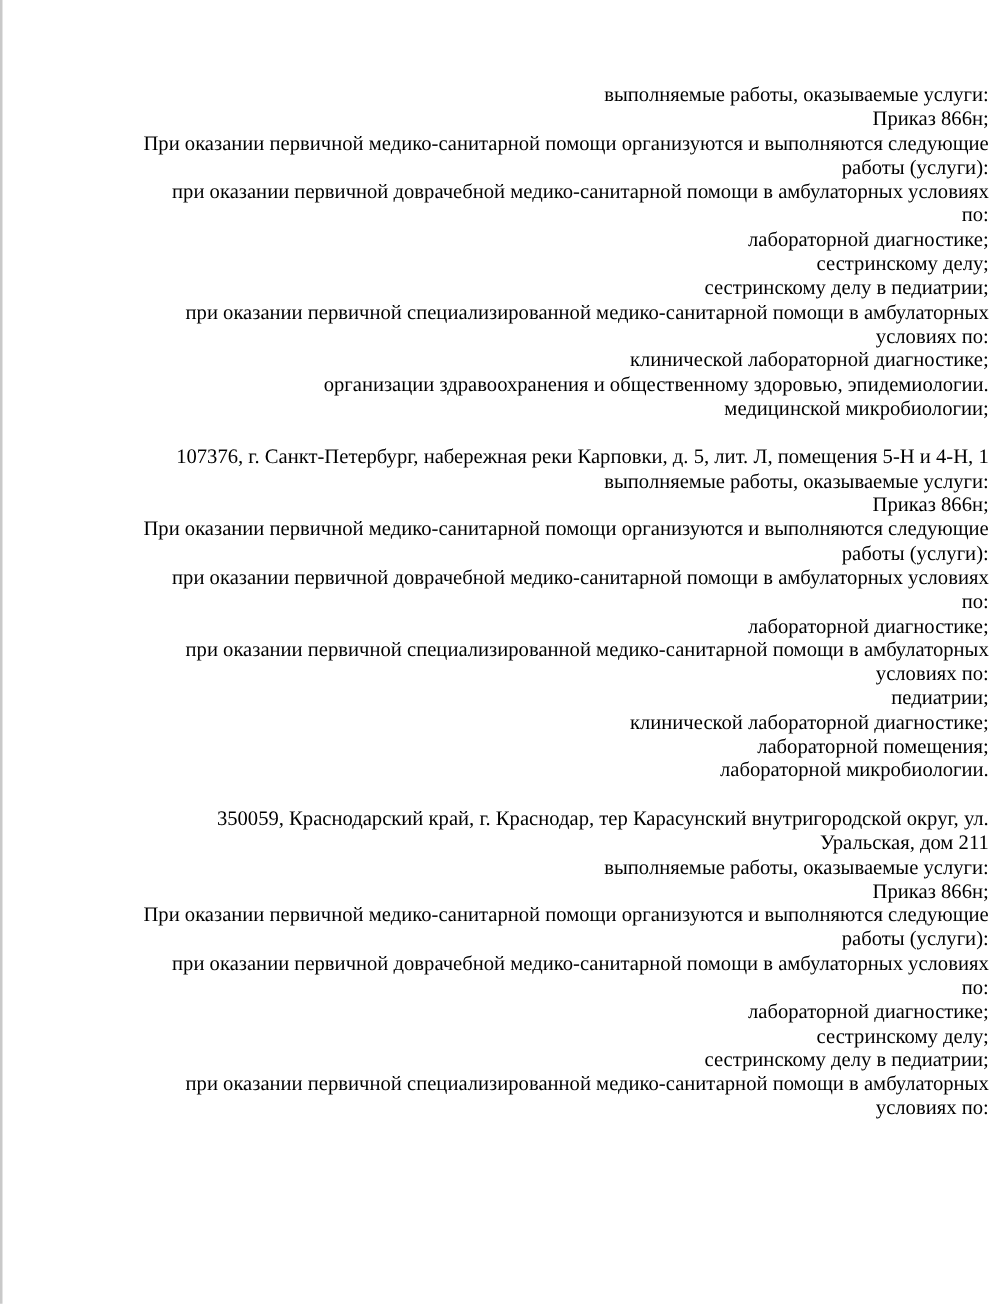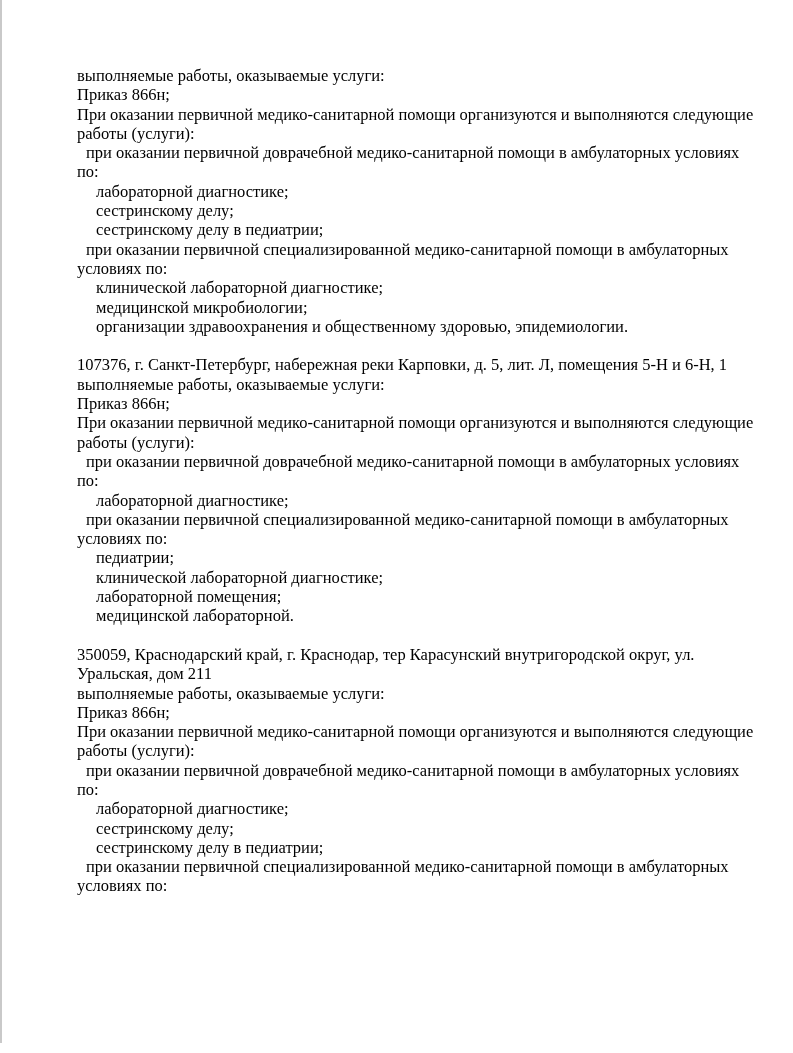--- a/index.html
+++ b/index.html
@@ -20,23 +20,24 @@
   .left-border {
     position: absolute;
     left: 0;
     top: 0;
     width: 2px;
     height: 1043px;
     background: var(--border-color, #c9c9c9);
   }
   .page-content {
     position: absolute;
-    left: 77px;
+    left: 101px;
     top: 66px;
     width: 690px;
+    text-align: right;
   }
   section.license-block {
     margin: 0 0 19.3px 0;
     padding: 0;
   }
   section.license-block:last-child {
     margin-bottom: 4px;
   }
   p.line {
     margin: 0;
@@ -58,38 +59,38 @@
       <p class="line ind-0">При оказании первичной медико-санитарной помощи организуются и выполняются следующие</p>
       <p class="line ind-0">работы (услуги):</p>
       <p class="line ind-1">при оказании первичной доврачебной медико-санитарной помощи в амбулаторных условиях</p>
       <p class="line ind-0">по:</p>
       <p class="line ind-2">лабораторной диагностике;</p>
       <p class="line ind-2">сестринскому делу;</p>
       <p class="line ind-2">сестринскому делу в педиатрии;</p>
       <p class="line ind-1">при оказании первичной специализированной медико-санитарной помощи в амбулаторных</p>
       <p class="line ind-0">условиях по:</p>
       <p class="line ind-2">клинической лабораторной диагностике;</p>
+      <p class="line ind-2">организации здравоохранения и общественному здоровью, эпидемиологии.</p>
       <p class="line ind-2">медицинской микробиологии;</p>
-      <p class="line ind-2">организации здравоохранения и общественному здоровью, эпидемиологии.</p>
     </section>
     <section class="license-block">
-      <p class="line ind-0">107376, г. Санкт-Петербург, набережная реки Карповки, д. 5, лит. Л, помещения 5-Н и 6-Н, 1</p>
+      <p class="line ind-0">107376, г. Санкт-Петербург, набережная реки Карповки, д. 5, лит. Л, помещения 5-Н и 4-Н, 1</p>
       <p class="line ind-0">выполняемые работы, оказываемые услуги:</p>
       <p class="line ind-0">Приказ 866н;</p>
       <p class="line ind-0">При оказании первичной медико-санитарной помощи организуются и выполняются следующие</p>
       <p class="line ind-0">работы (услуги):</p>
       <p class="line ind-1">при оказании первичной доврачебной медико-санитарной помощи в амбулаторных условиях</p>
       <p class="line ind-0">по:</p>
       <p class="line ind-2">лабораторной диагностике;</p>
       <p class="line ind-1">при оказании первичной специализированной медико-санитарной помощи в амбулаторных</p>
       <p class="line ind-0">условиях по:</p>
       <p class="line ind-2">педиатрии;</p>
       <p class="line ind-2">клинической лабораторной диагностике;</p>
       <p class="line ind-2">лабораторной помещения;</p>
-      <p class="line ind-2">медицинской лабораторной.</p>
+      <p class="line ind-2">лабораторной микробиологии.</p>
     </section>
     <section class="license-block">
       <p class="line ind-0">350059, Краснодарский край, г. Краснодар, тер Карасунский внутригородской округ, ул.</p>
       <p class="line ind-0">Уральская, дом 211</p>
       <p class="line ind-0">выполняемые работы, оказываемые услуги:</p>
       <p class="line ind-0">Приказ 866н;</p>
       <p class="line ind-0">При оказании первичной медико-санитарной помощи организуются и выполняются следующие</p>
       <p class="line ind-0">работы (услуги):</p>
       <p class="line ind-1">при оказании первичной доврачебной медико-санитарной помощи в амбулаторных условиях</p>
       <p class="line ind-0">по:</p>

